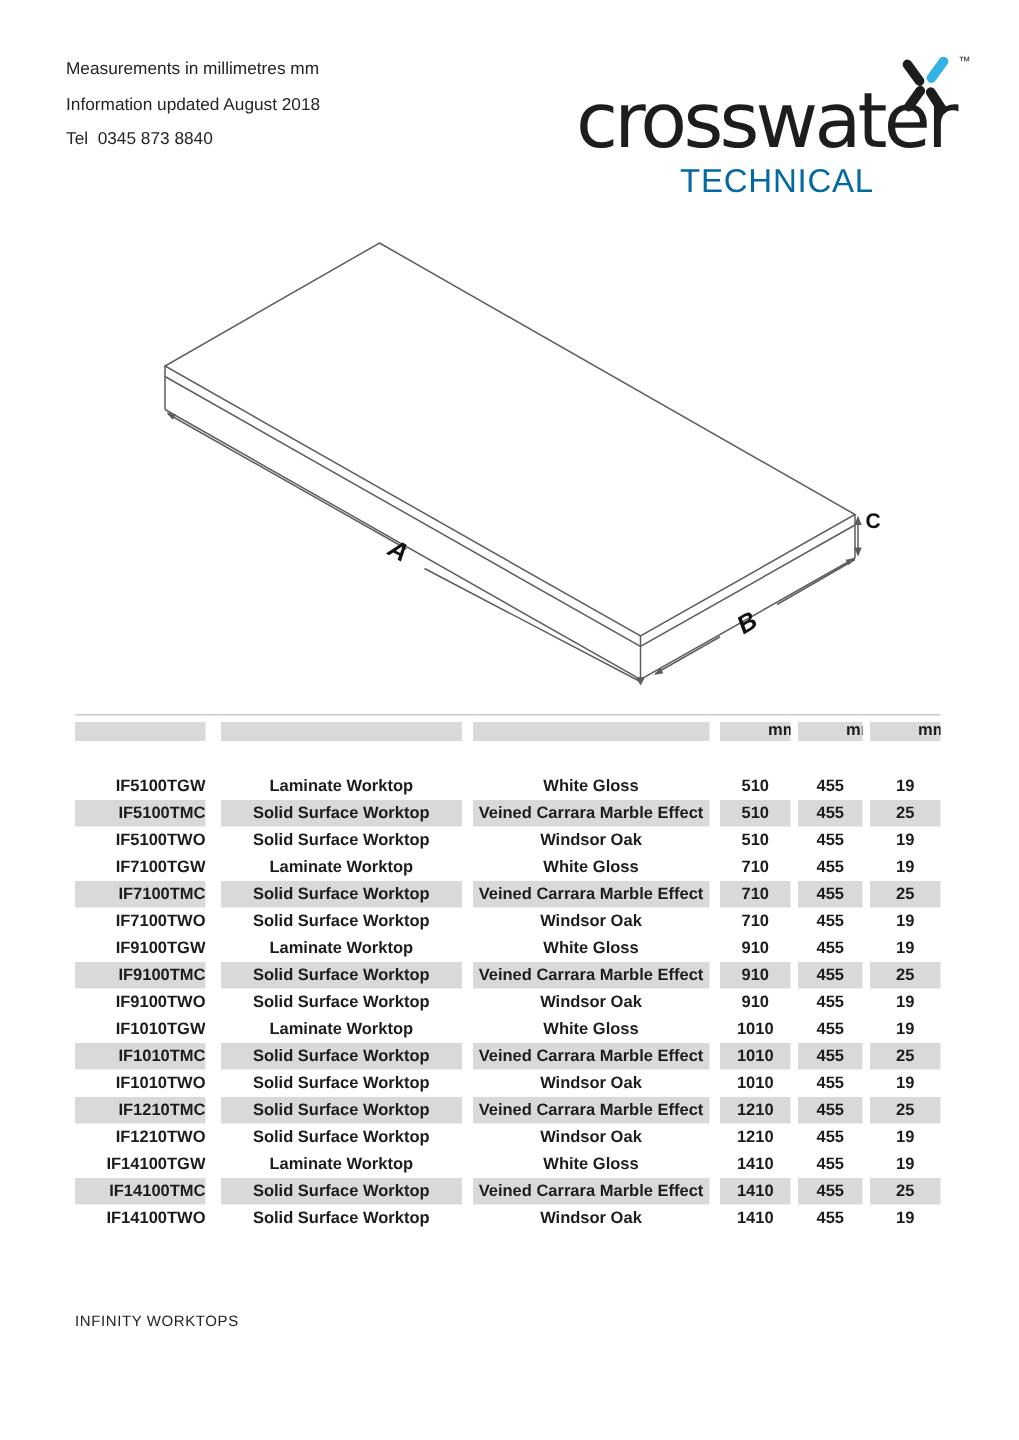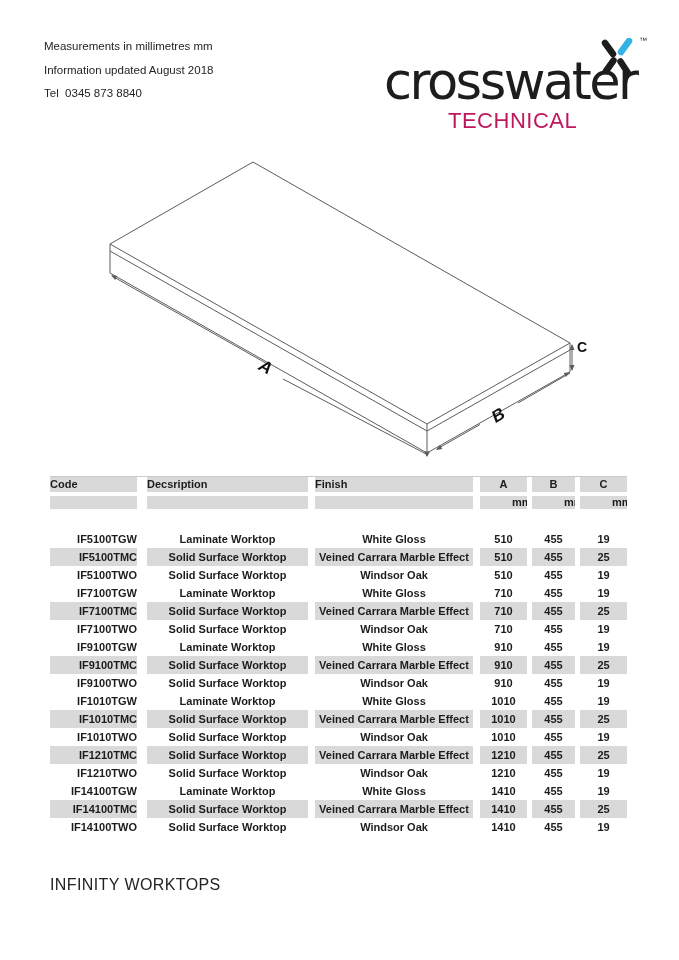--- a/index.html
+++ b/index.html
@@ -15,22 +15,22 @@
 
   
   .logo-text {
     position:absolute; left:384px; top:56px;
     font-family:"DejaVu Sans", sans-serif;
     font-size:51px; font-weight:400; letter-spacing:-2.5px; color:#1d1d1d; line-height:1;
   }
   .x-mark { position:absolute; left:598px; top:38px; }
   .trademark { position:absolute; left:639px; top:36px; font-size:8px; color:#2a2a2a; }
   .tagline {
-    position:absolute; left:448px; top:108px; width:140px; text-align:left;
-    font-size:22px; letter-spacing:0.5px; color:#be185d; font-weight:400;
+    position:absolute; left:448px; top:108px; width:140px; text-align:center;
+    font-size:22px; letter-spacing:0.5px; color:#0369a1; font-weight:400;
   }
 
   
   .diagram { position:absolute; left:0; top:0; }
   .diagram path, .diagram line { stroke:#5c5c5c; stroke-width:1; fill:none; }
   .diagram .face { fill:#ffffff; }
   .diagram polygon { fill:#5c5c5c; stroke:none; }
   .dim-label { font-family:"Liberation Sans", sans-serif; font-size:17px; font-weight:bold; font-style:italic; fill:#111; }
   .dim-label-c { font-family:"Liberation Sans", sans-serif; font-size:14px; font-weight:bold; fill:#111; }
 
@@ -53,21 +53,21 @@
   th.num { text-align:center; }
   tr.data { height:18px; }
   tr.data td.cell { background:#ffffff; }
   tr.data.shaded td.cell { background:#d9d9d9; }
   td.col-code { text-align:right; padding-left:2px; }
   td.col-description, td.col-finish { text-align:center; padding-left:3px; }
   td.col-a, td.col-b, td.col-c { text-align:center; }
   td.gap { background:#ffffff; }
 
   
-  .footer-title { position:absolute; left:50px; top:876px; font-size:16px; letter-spacing:0.4px; color:#242424; }
+  .footer-title { position:absolute; left:50px; top:876px; font-size:10px; letter-spacing:0.4px; color:#242424; }
 </style>
 </head>
 <body>
 
 <div class="page">
 
   <div class="info-block">
     <span class="info-line">Measurements in millimetres mm</span>
     <span class="info-line">Information updated August 2018</span>
     <span class="info-line">Tel  0345 873 8840</span>
@@ -122,33 +122,20 @@
         <col style="width:7px">
       <col style="width:158px">
         <col style="width:7px">
       <col style="width:47px">
         <col style="width:5px">
       <col style="width:43px">
         <col style="width:5px">
       <col style="width:47px">
     </colgroup>
     <thead>
-      <tr class="h1">
-        <th class="txt">Code</th>
-        <td class="gap"></td>
-        <th class="txt">Decsription</th>
-        <td class="gap"></td>
-        <th class="txt">Finish</th>
-        <td class="gap"></td>
-        <th class="num">A</th>
-        <td class="gap"></td>
-        <th class="num">B</th>
-        <td class="gap"></td>
-        <th class="num">C</th>
-      </tr>
       <tr class="hgap">
           <td colspan="11"></td>
         </tr>
       <tr class="h2">
         <th class="txt"></th>
         <td class="gap"></td>
         <th class="txt"></th>
         <td class="gap"></td>
         <th class="txt"></th>
         <td class="gap"></td>

